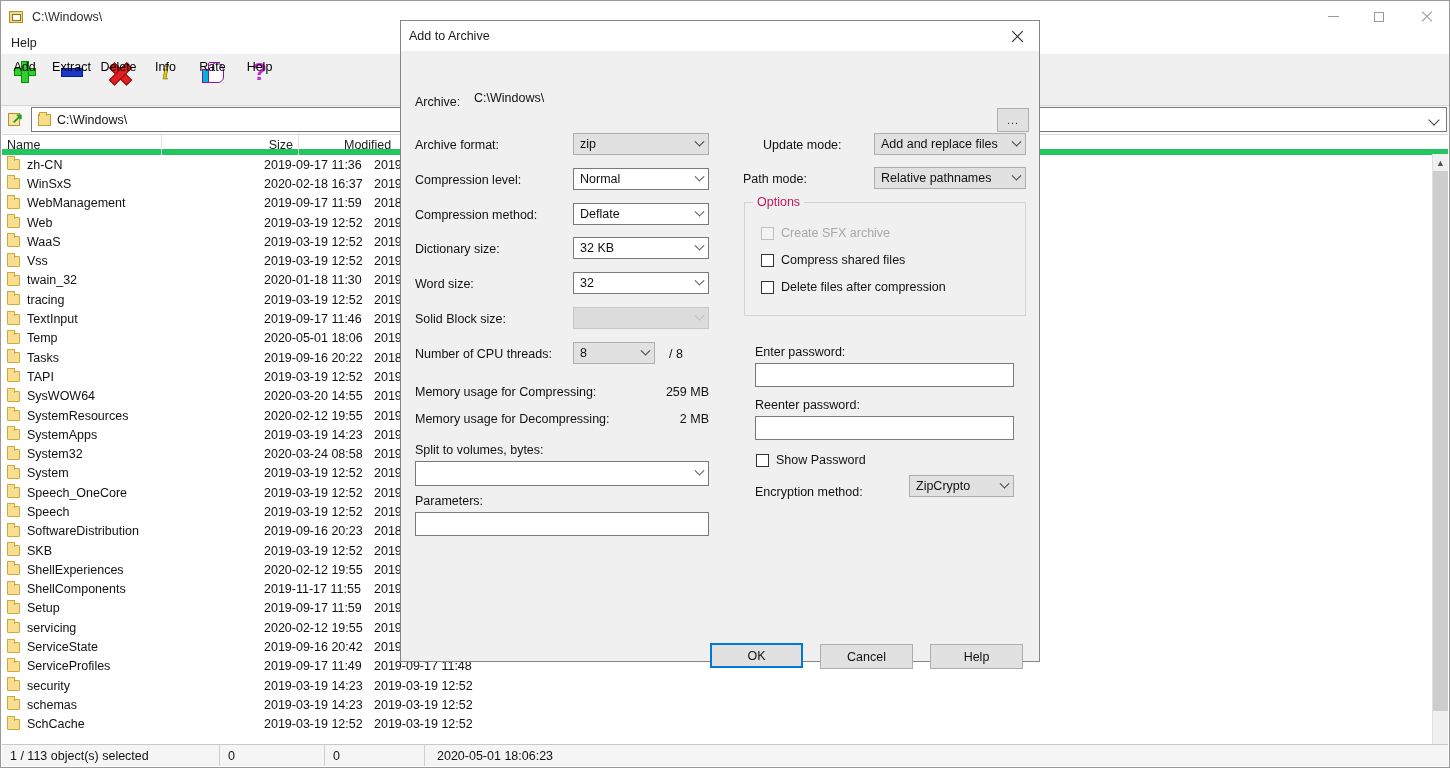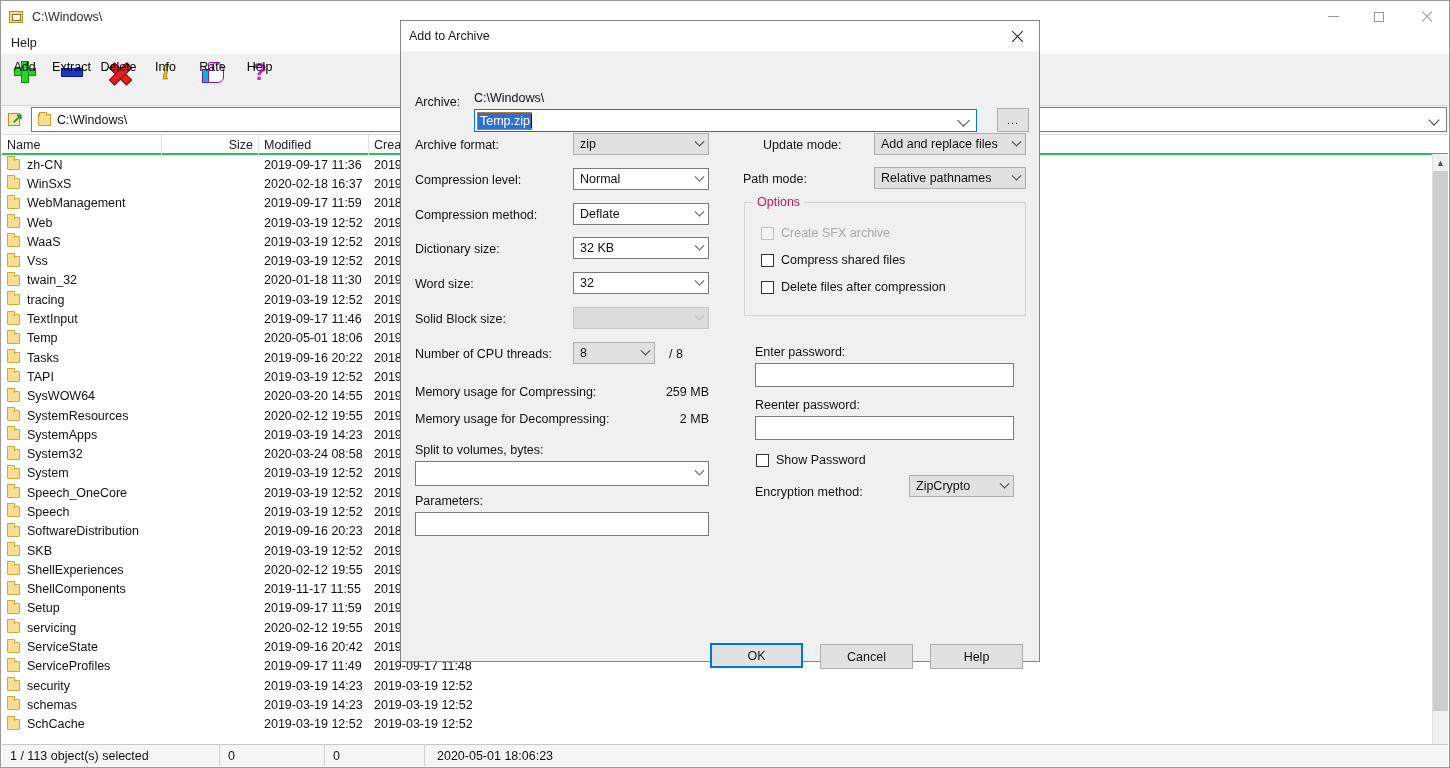--- a/index.html
+++ b/index.html
@@ -200,22 +200,23 @@
   
   .filelist {
     position: absolute; left: 1px; top: 133px;
     width: 1446px; height: 611px;
     background: #ffffff;
     border-top: 1px solid #dadada;
     overflow: hidden;
   }
   .fl-header {
     height: 20px; display: flex;
-    border-bottom: 2px solid #22c55e;
+    border-bottom: 6px solid #22c55e;
     background: #ffffff;
+    gap: 40px;
   }
   .fl-header .col {
     font-size: 12.5px; color: #202020;
     display: flex; align-items: center;
     border-right: 1px solid #e2e2e2;
     padding: 0 5px;
     height: 20px;
   }
   .col-name { width: 160px; }
   .col-size { width: 97px; justify-content: flex-end; }
@@ -794,25 +795,20 @@
     <div class="dlg-close">
       <span class="x"></span>
     </div>
   </div>
 
   <div class="dlg-body">
 
     <span class="lbl" style="left:14px; top:44px;">Archive:</span>
     <span class="lbl" style="left:73px; top:40px;">C:\Windows\</span>
 
-    <div class="archive-field">
-      <span class="sel">Temp.zip</span>
-      <span class="caretbar"></span>
-      <span class="carat"></span>
-    </div>
     <div class="browse-btn">...</div>
 
     <span class="lbl" style="left:14px; top:87px;">Archive format:</span>
     <div class="combo" style="left:172px; top:82px; width:136px;">
       <span class="cv">zip</span>
       <span class="carat">
           <i></i>
         </span>
     </div>
 

